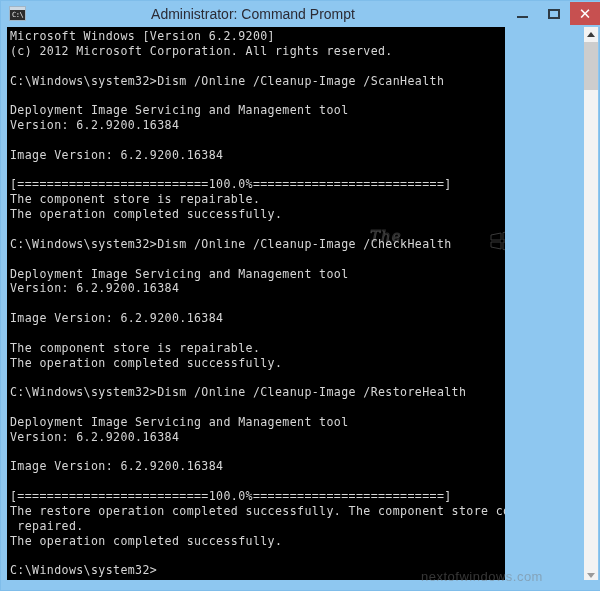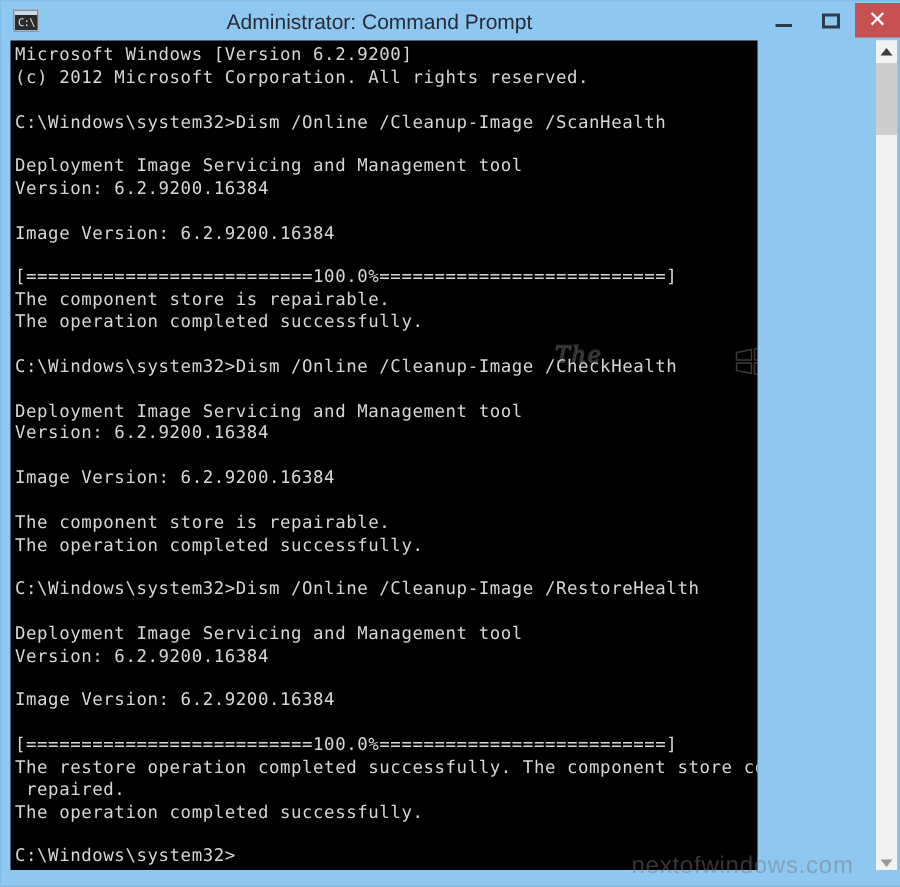--- a/index.html
+++ b/index.html
@@ -179,21 +179,21 @@
     top: 2px;
     width: 28px;
     height: 24px;
     opacity: 0.30;
   }
   #watermark-bottom {
     position: absolute;
     left: 420px;
     top: 568px;
     font-family: "Liberation Sans", sans-serif;
-    font-size: 16px;
+    font-size: 13px;
     color: rgba(120,120,120,0.45);
     letter-spacing: 0.5px;
     white-space: nowrap;
     pointer-events: none;
   }
 
   
   #scrollbar {
     position: absolute;
     left: 583px;

